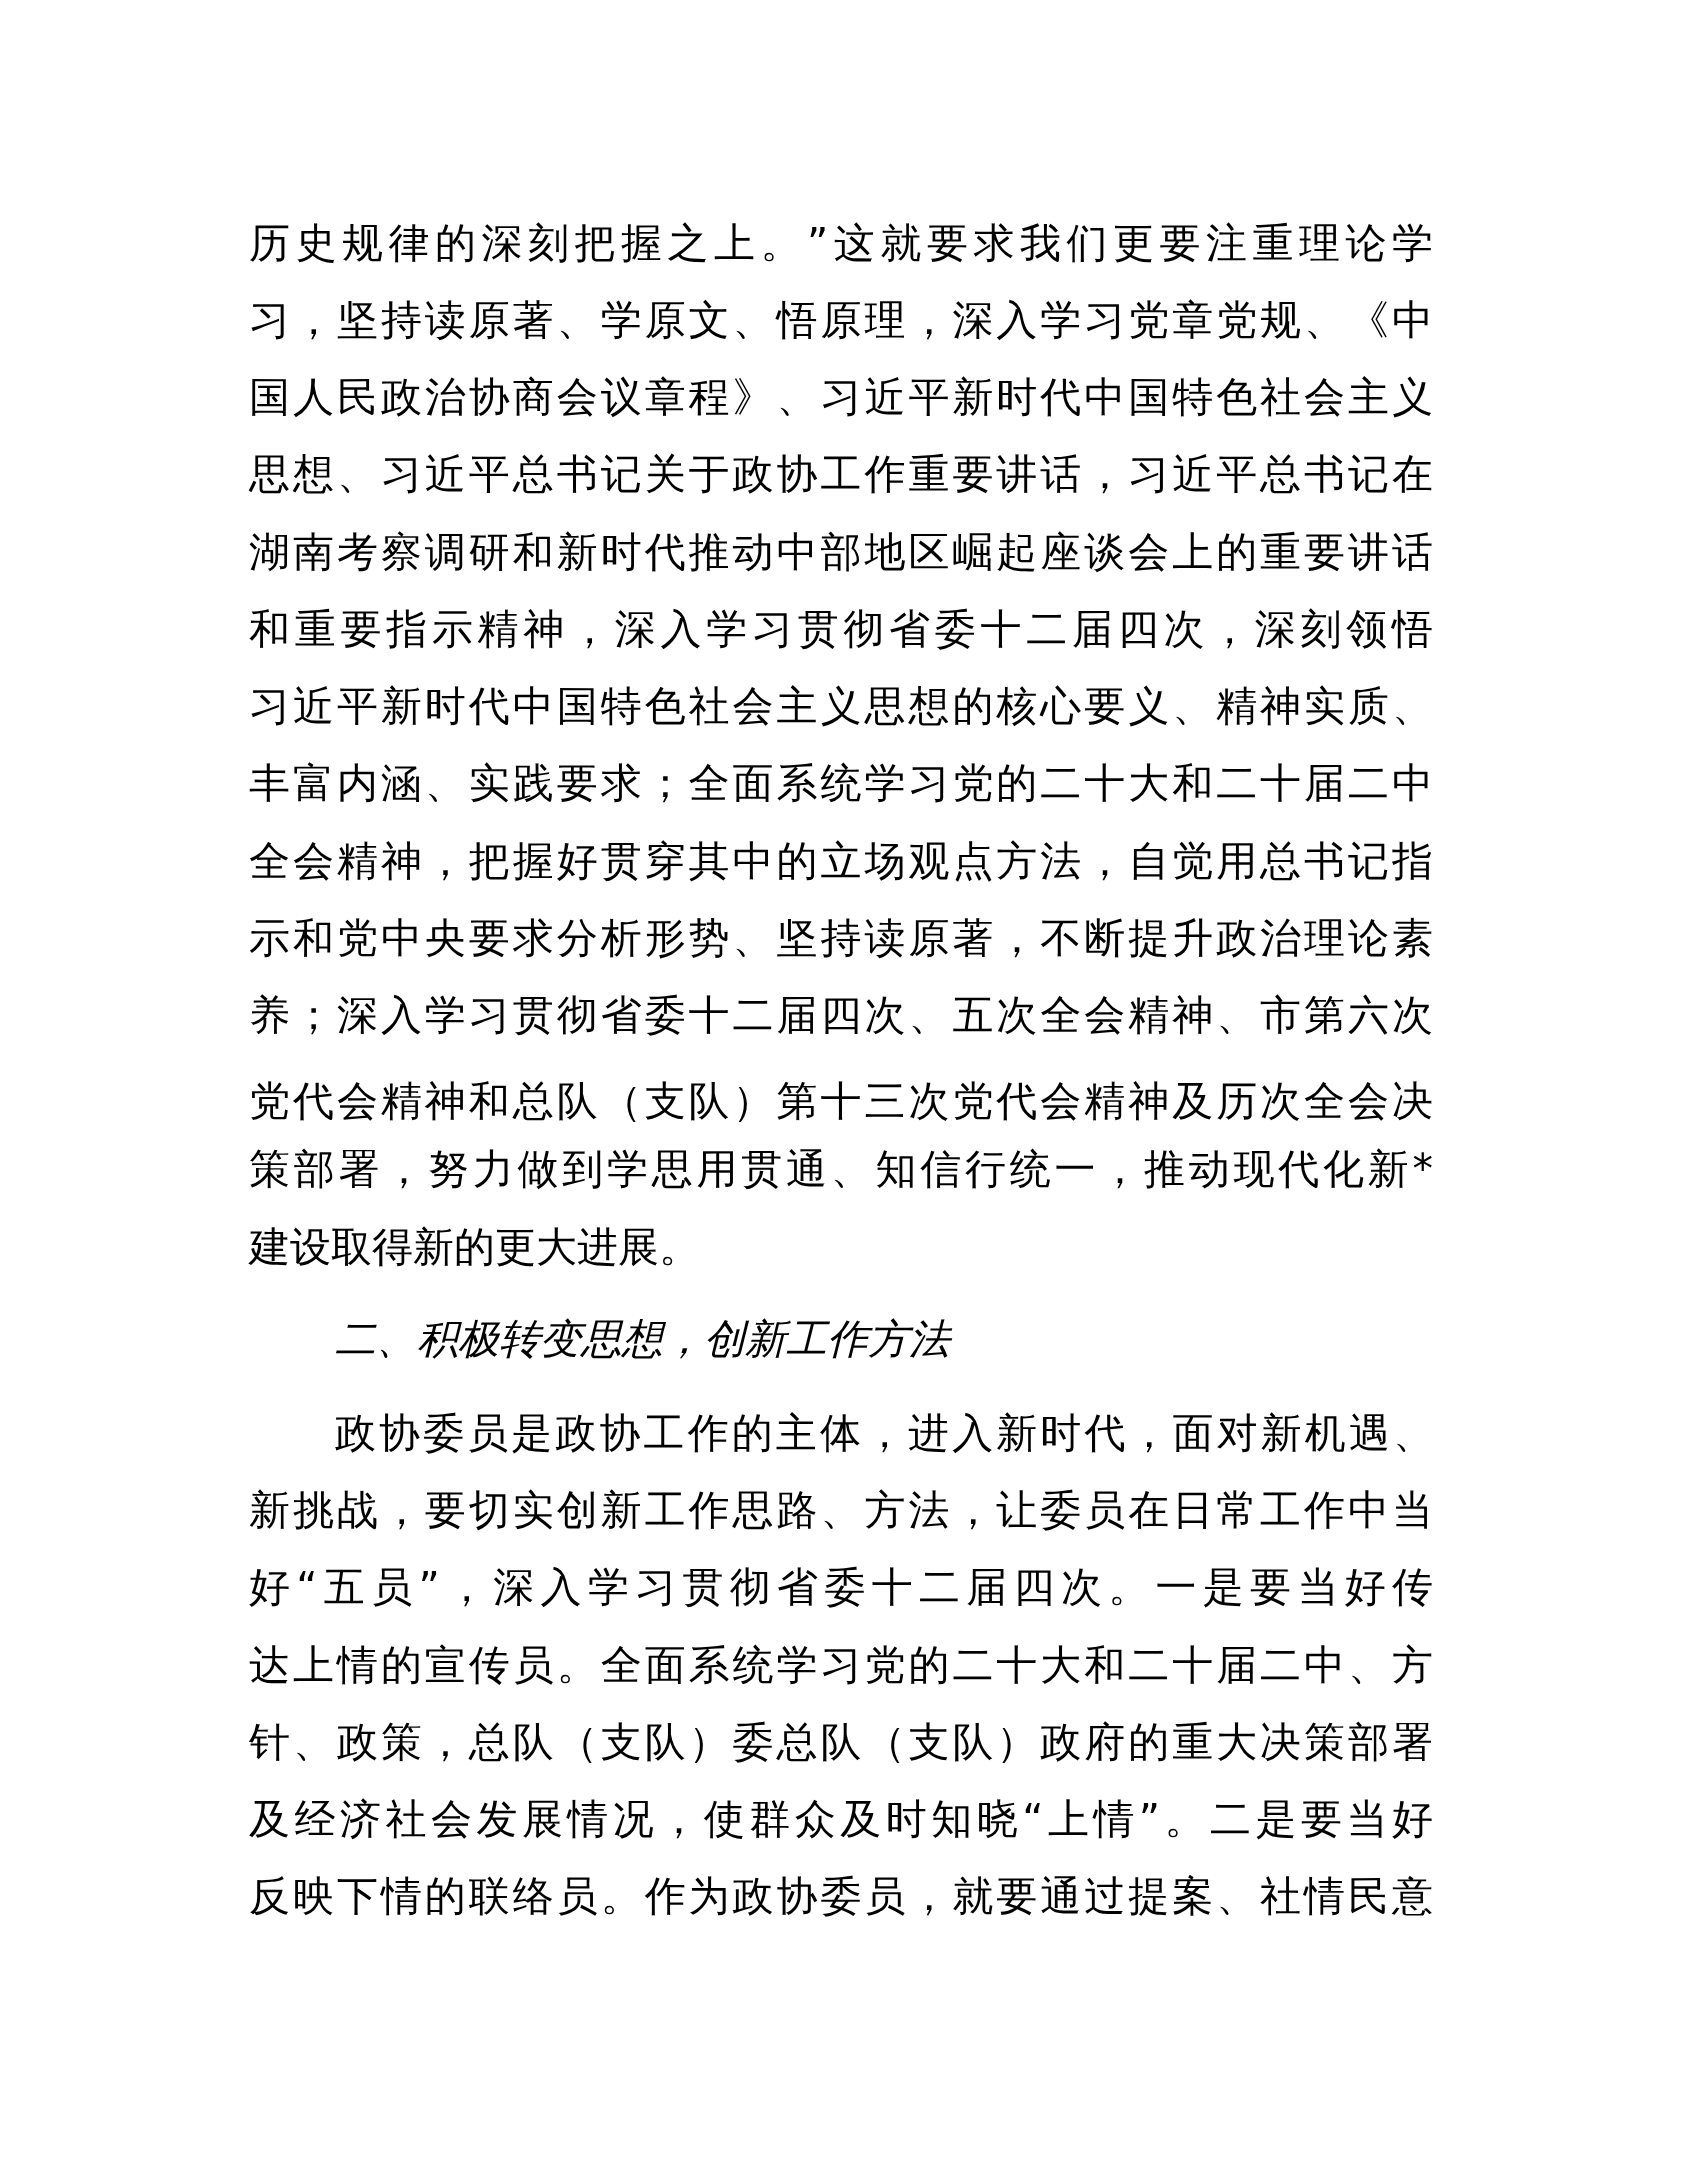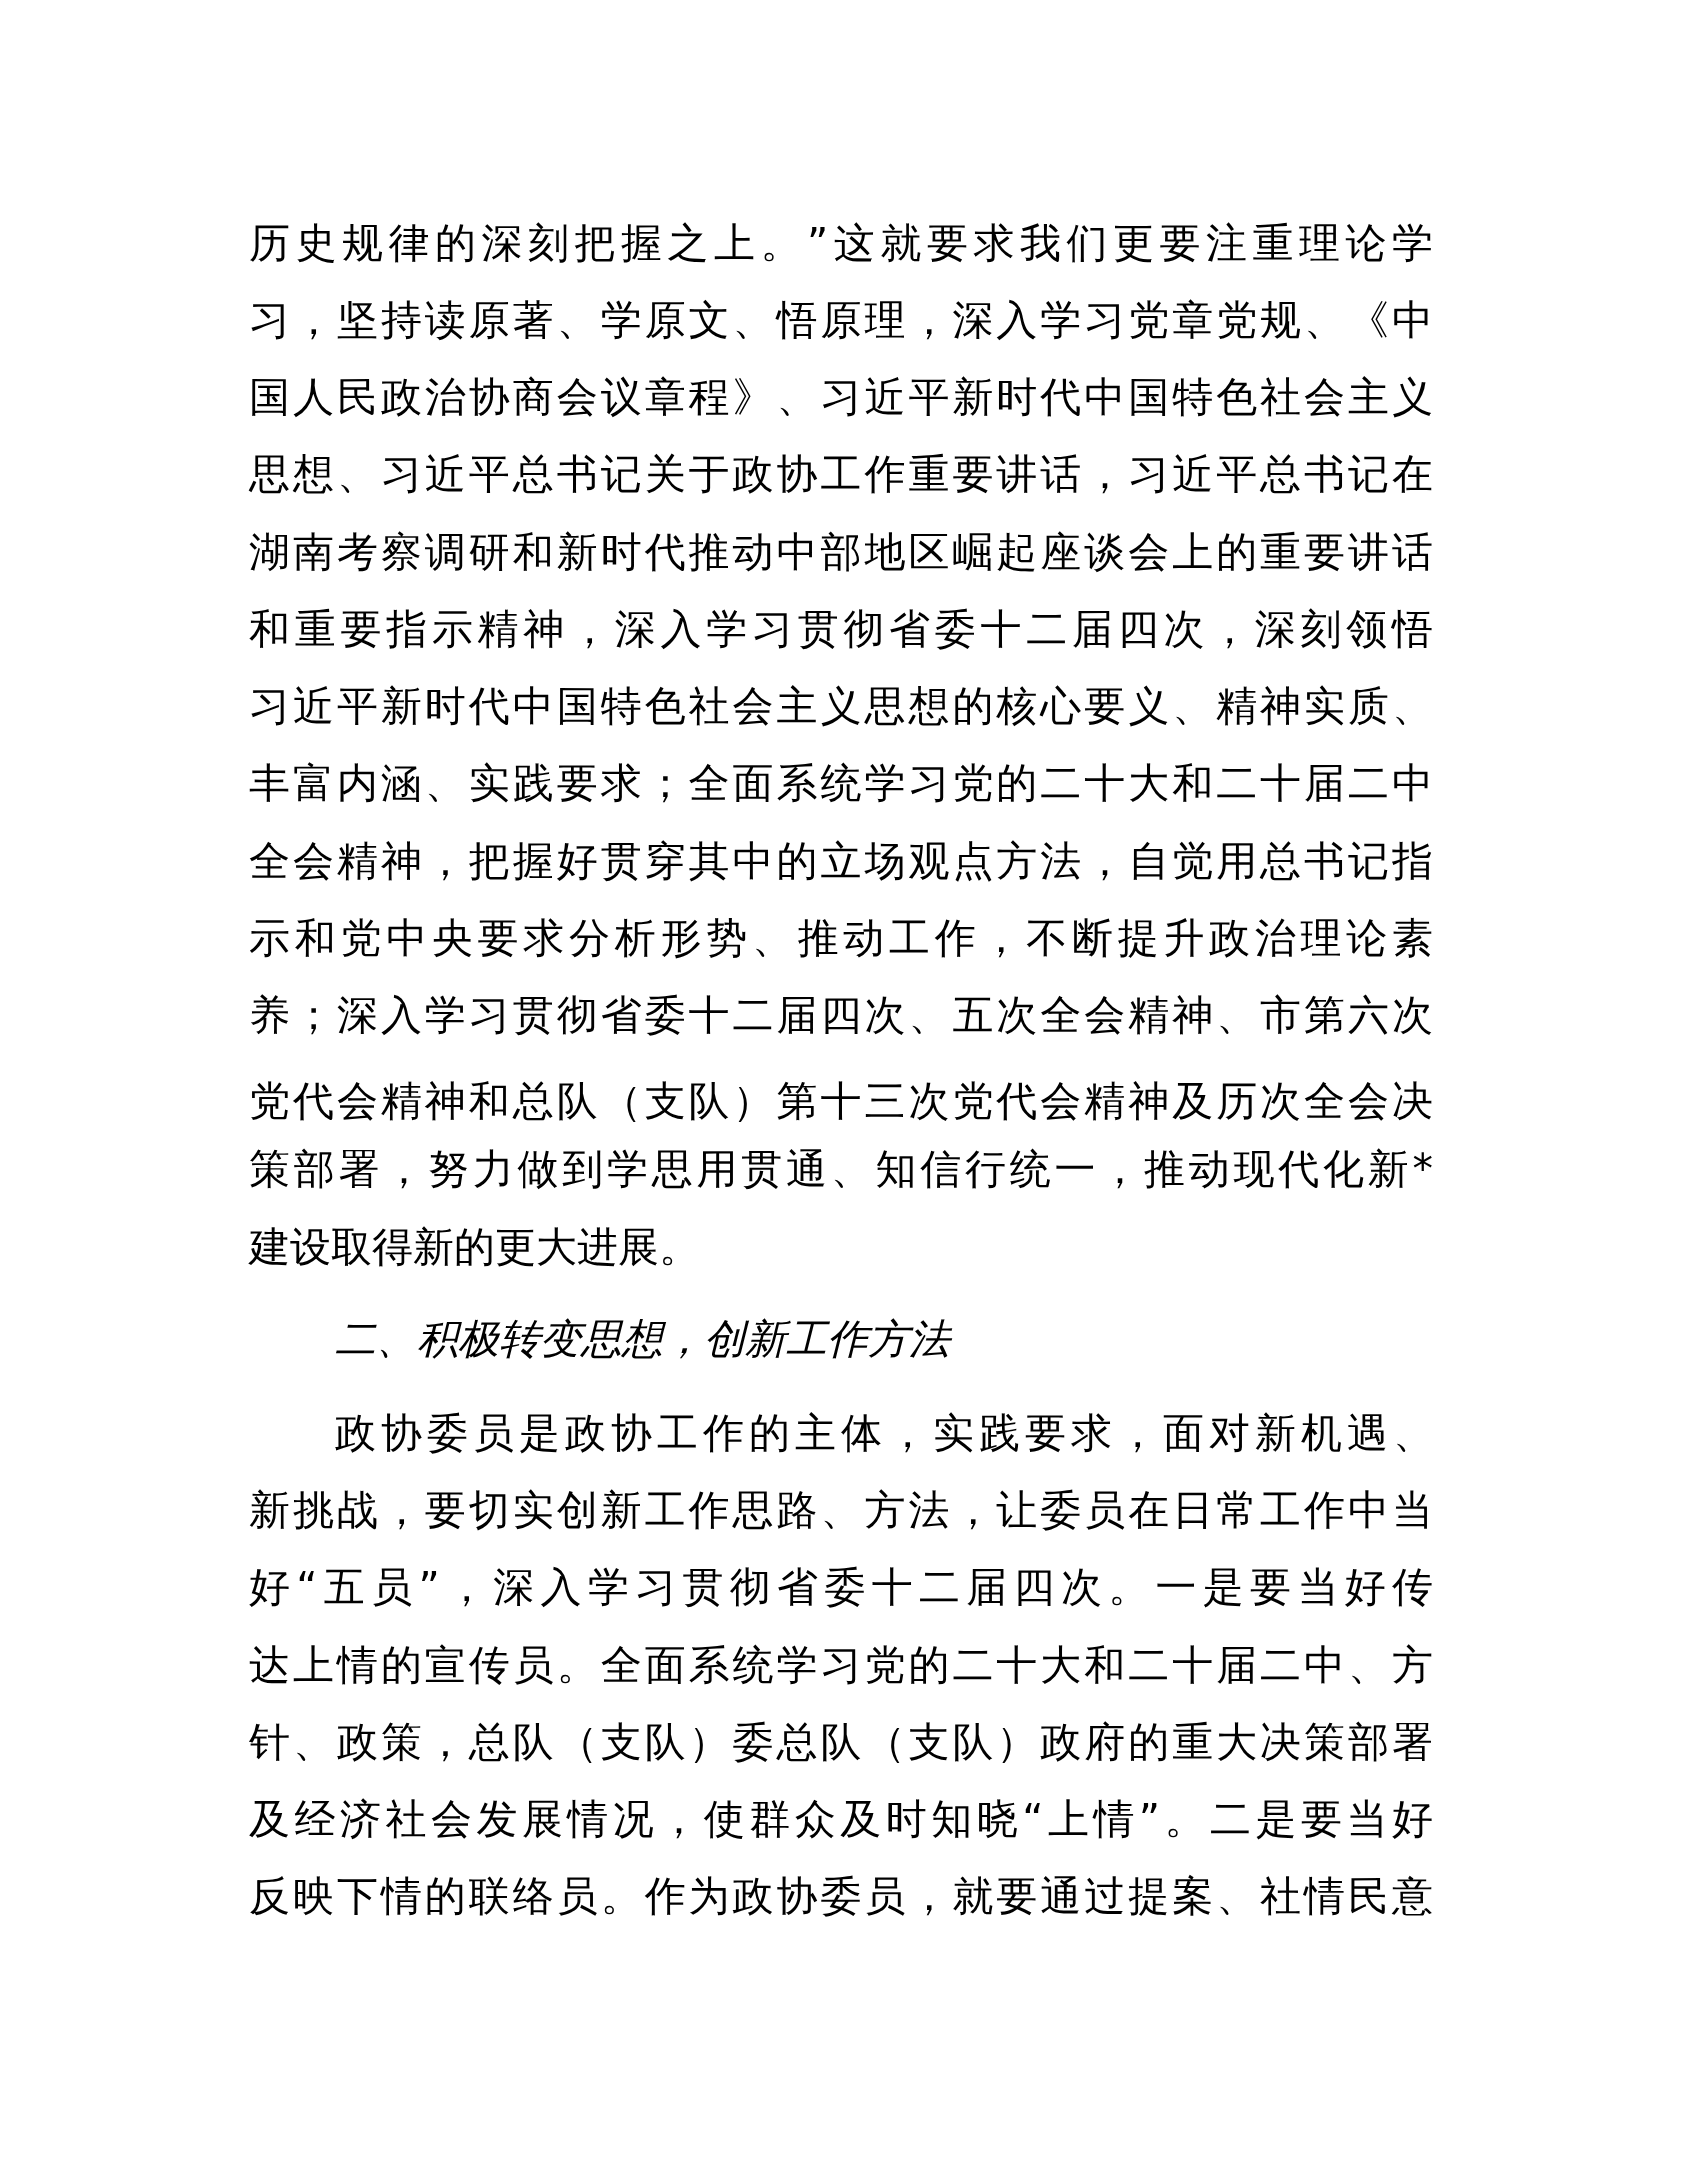--- a/index.html
+++ b/index.html
@@ -33,31 +33,31 @@
   <div>
     <div class="line" style="top:216px">历史规律的深刻把握之上。”这就要求我们更要注重理论学</div>
     <div class="line" style="top:293px">习，坚持读原著、学原文、悟原理，深入学习党章党规、《中</div>
     <div class="line" style="top:370px">国人民政治协商会议章程》、习近平新时代中国特色社会主义</div>
     <div class="line" style="top:447px">思想、习近平总书记关于政协工作重要讲话，习近平总书记在</div>
     <div class="line" style="top:525px">湖南考察调研和新时代推动中部地区崛起座谈会上的重要讲话</div>
     <div class="line" style="top:602px">和重要指示精神，深入学习贯彻省委十二届四次，深刻领悟</div>
     <div class="line" style="top:679px">习近平新时代中国特色社会主义思想的核心要义、精神实质、</div>
     <div class="line" style="top:756px">丰富内涵、实践要求；全面系统学习党的二十大和二十届二中</div>
     <div class="line" style="top:834px">全会精神，把握好贯穿其中的立场观点方法，自觉用总书记指</div>
-    <div class="line" style="top:911px">示和党中央要求分析形势、推动工作，不断提升政治理论素</div>
+    <div class="line" style="top:911px">示和党中央要求分析形势、坚持读原著，不断提升政治理论素</div>
     <div class="line" style="top:988px">养；深入学习贯彻省委十二届四次、五次全会精神、市第六次</div>
     <div class="line" style="top:1074px">党代会精神和总队（支队）第十三次党代会精神及历次全会决</div>
     <div class="line" style="top:1142px">策部署，努力做到学思用贯通、知信行统一，推动现代化新*</div>
     <div class="line last" style="top:1220px">建设取得新的更大进展。</div>
   </div>
 
   <div class="line indent heading" style="top:1312px">二、积极转变思想，创新工作方法</div>
 
   <div>
-    <div class="line indent" style="top:1406px">政协委员是政协工作的主体，实践要求，面对新机遇、</div>
+    <div class="line indent" style="top:1406px">政协委员是政协工作的主体，进入新时代，面对新机遇、</div>
     <div class="line" style="top:1483px">新挑战，要切实创新工作思路、方法，让委员在日常工作中当</div>
     <div class="line" style="top:1560px">好“五员”，深入学习贯彻省委十二届四次。一是要当好传</div>
     <div class="line" style="top:1638px">达上情的宣传员。全面系统学习党的二十大和二十届二中、方</div>
     <div class="line" style="top:1715px">针、政策，总队（支队）委总队（支队）政府的重大决策部署</div>
     <div class="line" style="top:1792px">及经济社会发展情况，使群众及时知晓“上情”。二是要当好</div>
     <div class="line" style="top:1869px">反映下情的联络员。作为政协委员，就要通过提案、社情民意</div>
   </div>
 
 </div>
 

